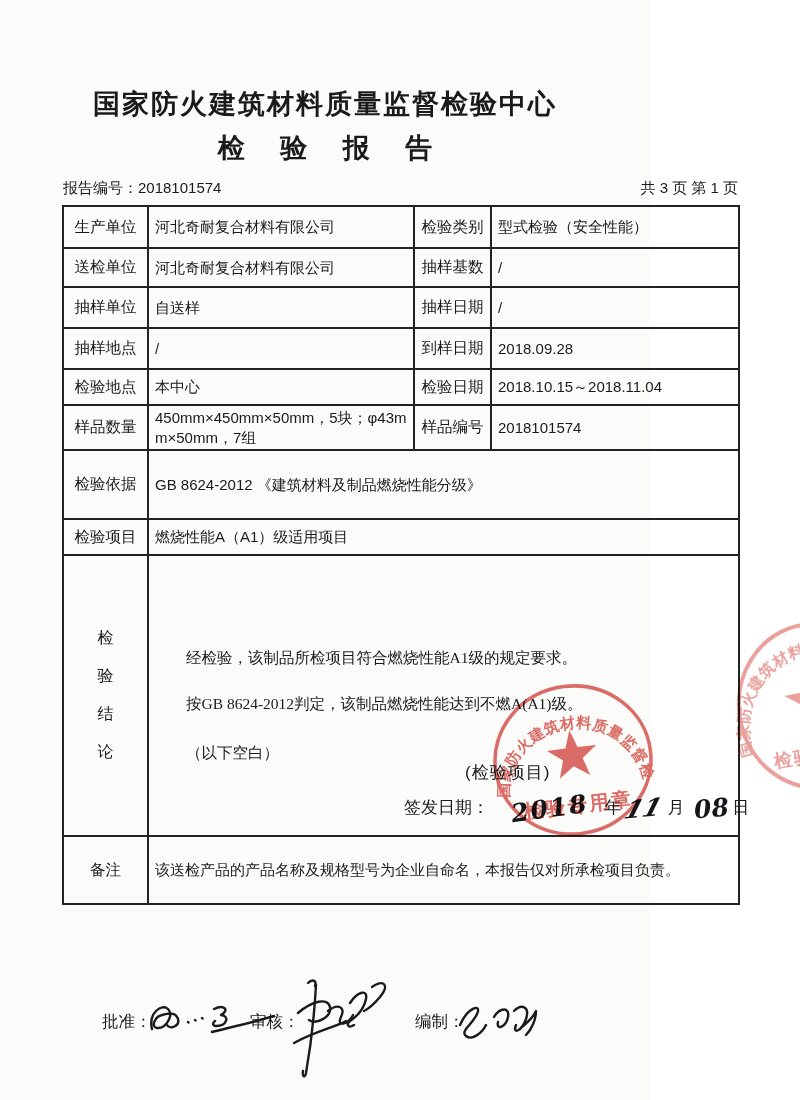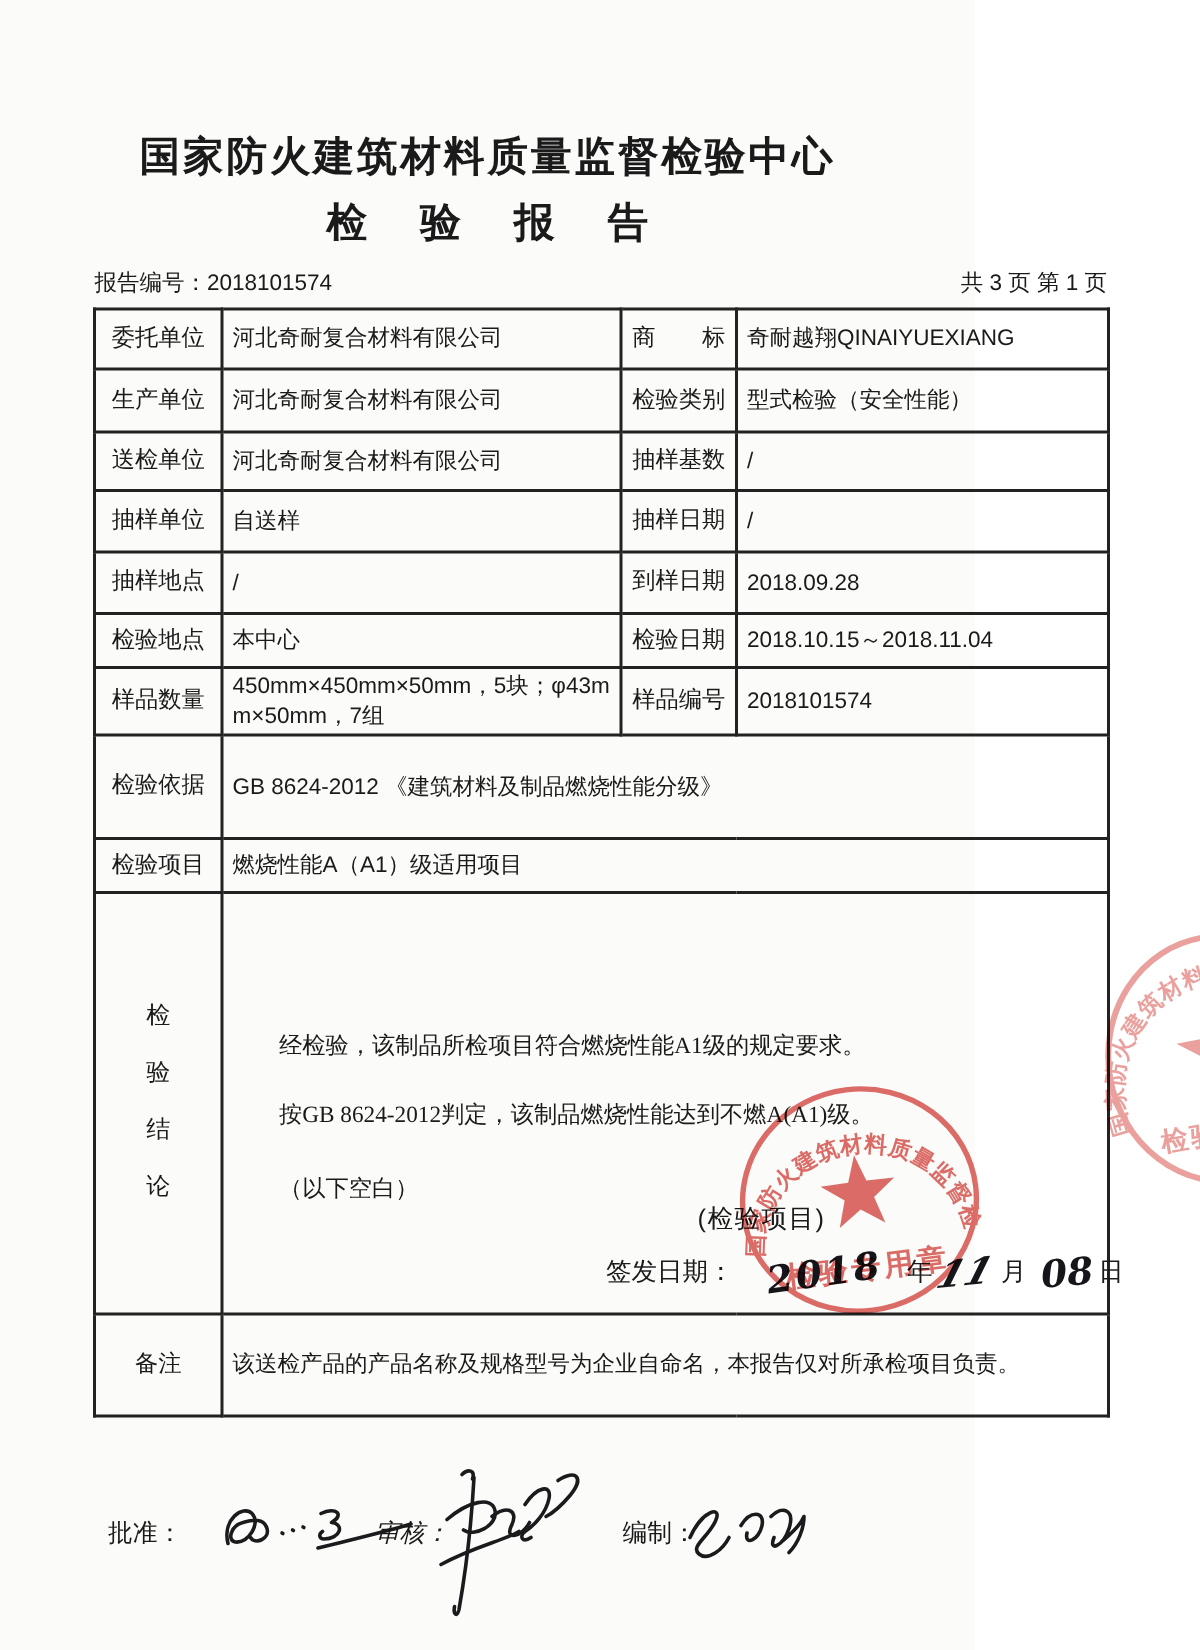--- a/index.html
+++ b/index.html
@@ -81,26 +81,20 @@
   </div>
 
   <table class="report">
     <colgroup>
         <col style="width:85px">
         <col style="width:266px">
         <col style="width:77px">
         <col style="width:248px">
       </colgroup>
     <tbody>
-    <tr style="height:40px">
-      <td class="lbl">委托单位</td>
-      <td class="val">河北奇耐复合材料有限公司</td>
-      <td class="lbl">商　　标</td>
-      <td class="val">奇耐越翔QINAIYUEXIANG</td>
-    </tr>
     <tr style="height:42px">
       <td class="lbl">生产单位</td>
       <td class="val">河北奇耐复合材料有限公司</td>
       <td class="lbl">检验类别</td>
       <td class="val">型式检验（安全性能）</td>
     </tr>
     <tr style="height:39px">
       <td class="lbl">送检单位</td>
       <td class="val">河北奇耐复合材料有限公司</td>
       <td class="lbl">抽样基数</td>
@@ -194,28 +188,28 @@
       <ellipse cx="84" cy="88" rx="76" ry="82" fill="none" stroke="#d6453e" stroke-width="4"></ellipse>
       <polygon points="84,52 91.1,72.3 112.5,72.7 95.4,85.7 101.6,106.3 84,94 66.4,106.3 72.6,85.7 55.5,72.7 76.9,72.3"></polygon>
       <text font-size="15.5" letter-spacing="0.5" font-weight="bold">
         <textPath href="#arcEdge" startOffset="2">国家防火建筑材料质量监督检验中心</textPath>
       </text>
       <text x="84" y="142" text-anchor="middle" font-size="18" font-weight="bold" letter-spacing="2">检验专用章</text>
     </g>
   </svg>
 
   <div class="footer">
-    <span class="sig-label" style="left:10px;text-align:center;">批准：</span>
+    <span class="sig-label" style="left:40px;text-align:center;">批准：</span>
     <svg class="sig" style="left:80px;top:4px;" width="140" height="48" viewBox="0 0 140 48">
       <path d="M10,30 C6,14 20,4 26,10 C32,16 24,30 15,29 C9,28 12,18 20,16 C27,14 34,13 36,20 C38,27 28,31 25,26"></path>
       <path d="M46,23 l0.6,0.4 M53,21 l0.6,0.4 M60,19 l0.6,0.4"></path>
       <path d="M72,10 C82,5 88,11 79,16 C88,17 85,27 74,27 C71,27 70,24 73,22 M70,33 C90,28 112,23 132,17"></path>
     </svg>
 
-    <span class="sig-label" style="left:188px;font-style:italic;">审核：</span>
+    <span class="sig-label" style="left:188px;">审核：</span>
     <svg class="sig" style="left:222px;top:-18px;" width="115" height="105" viewBox="0 0 115 105">
       <path d="M32,8 C31,26 28,62 22,96 C21,101 18,100 19,94"></path>
       <path d="M24,6 C28,2 33,3 31,9"></path>
       <path d="M14,36 C28,24 44,20 46,30 C48,40 32,48 25,43"></path>
       <path d="M44,34 C54,26 62,30 57,40 C52,50 64,48 69,38"></path>
       <path d="M10,66 C32,54 52,50 62,44"></path>
       <path d="M66,26 C74,14 84,12 82,22 C80,32 72,40 66,44 C62,47 64,52 70,48"></path>
       <path d="M88,10 C100,2 106,8 96,20 C90,27 84,32 80,34"></path>
     </svg>
 

